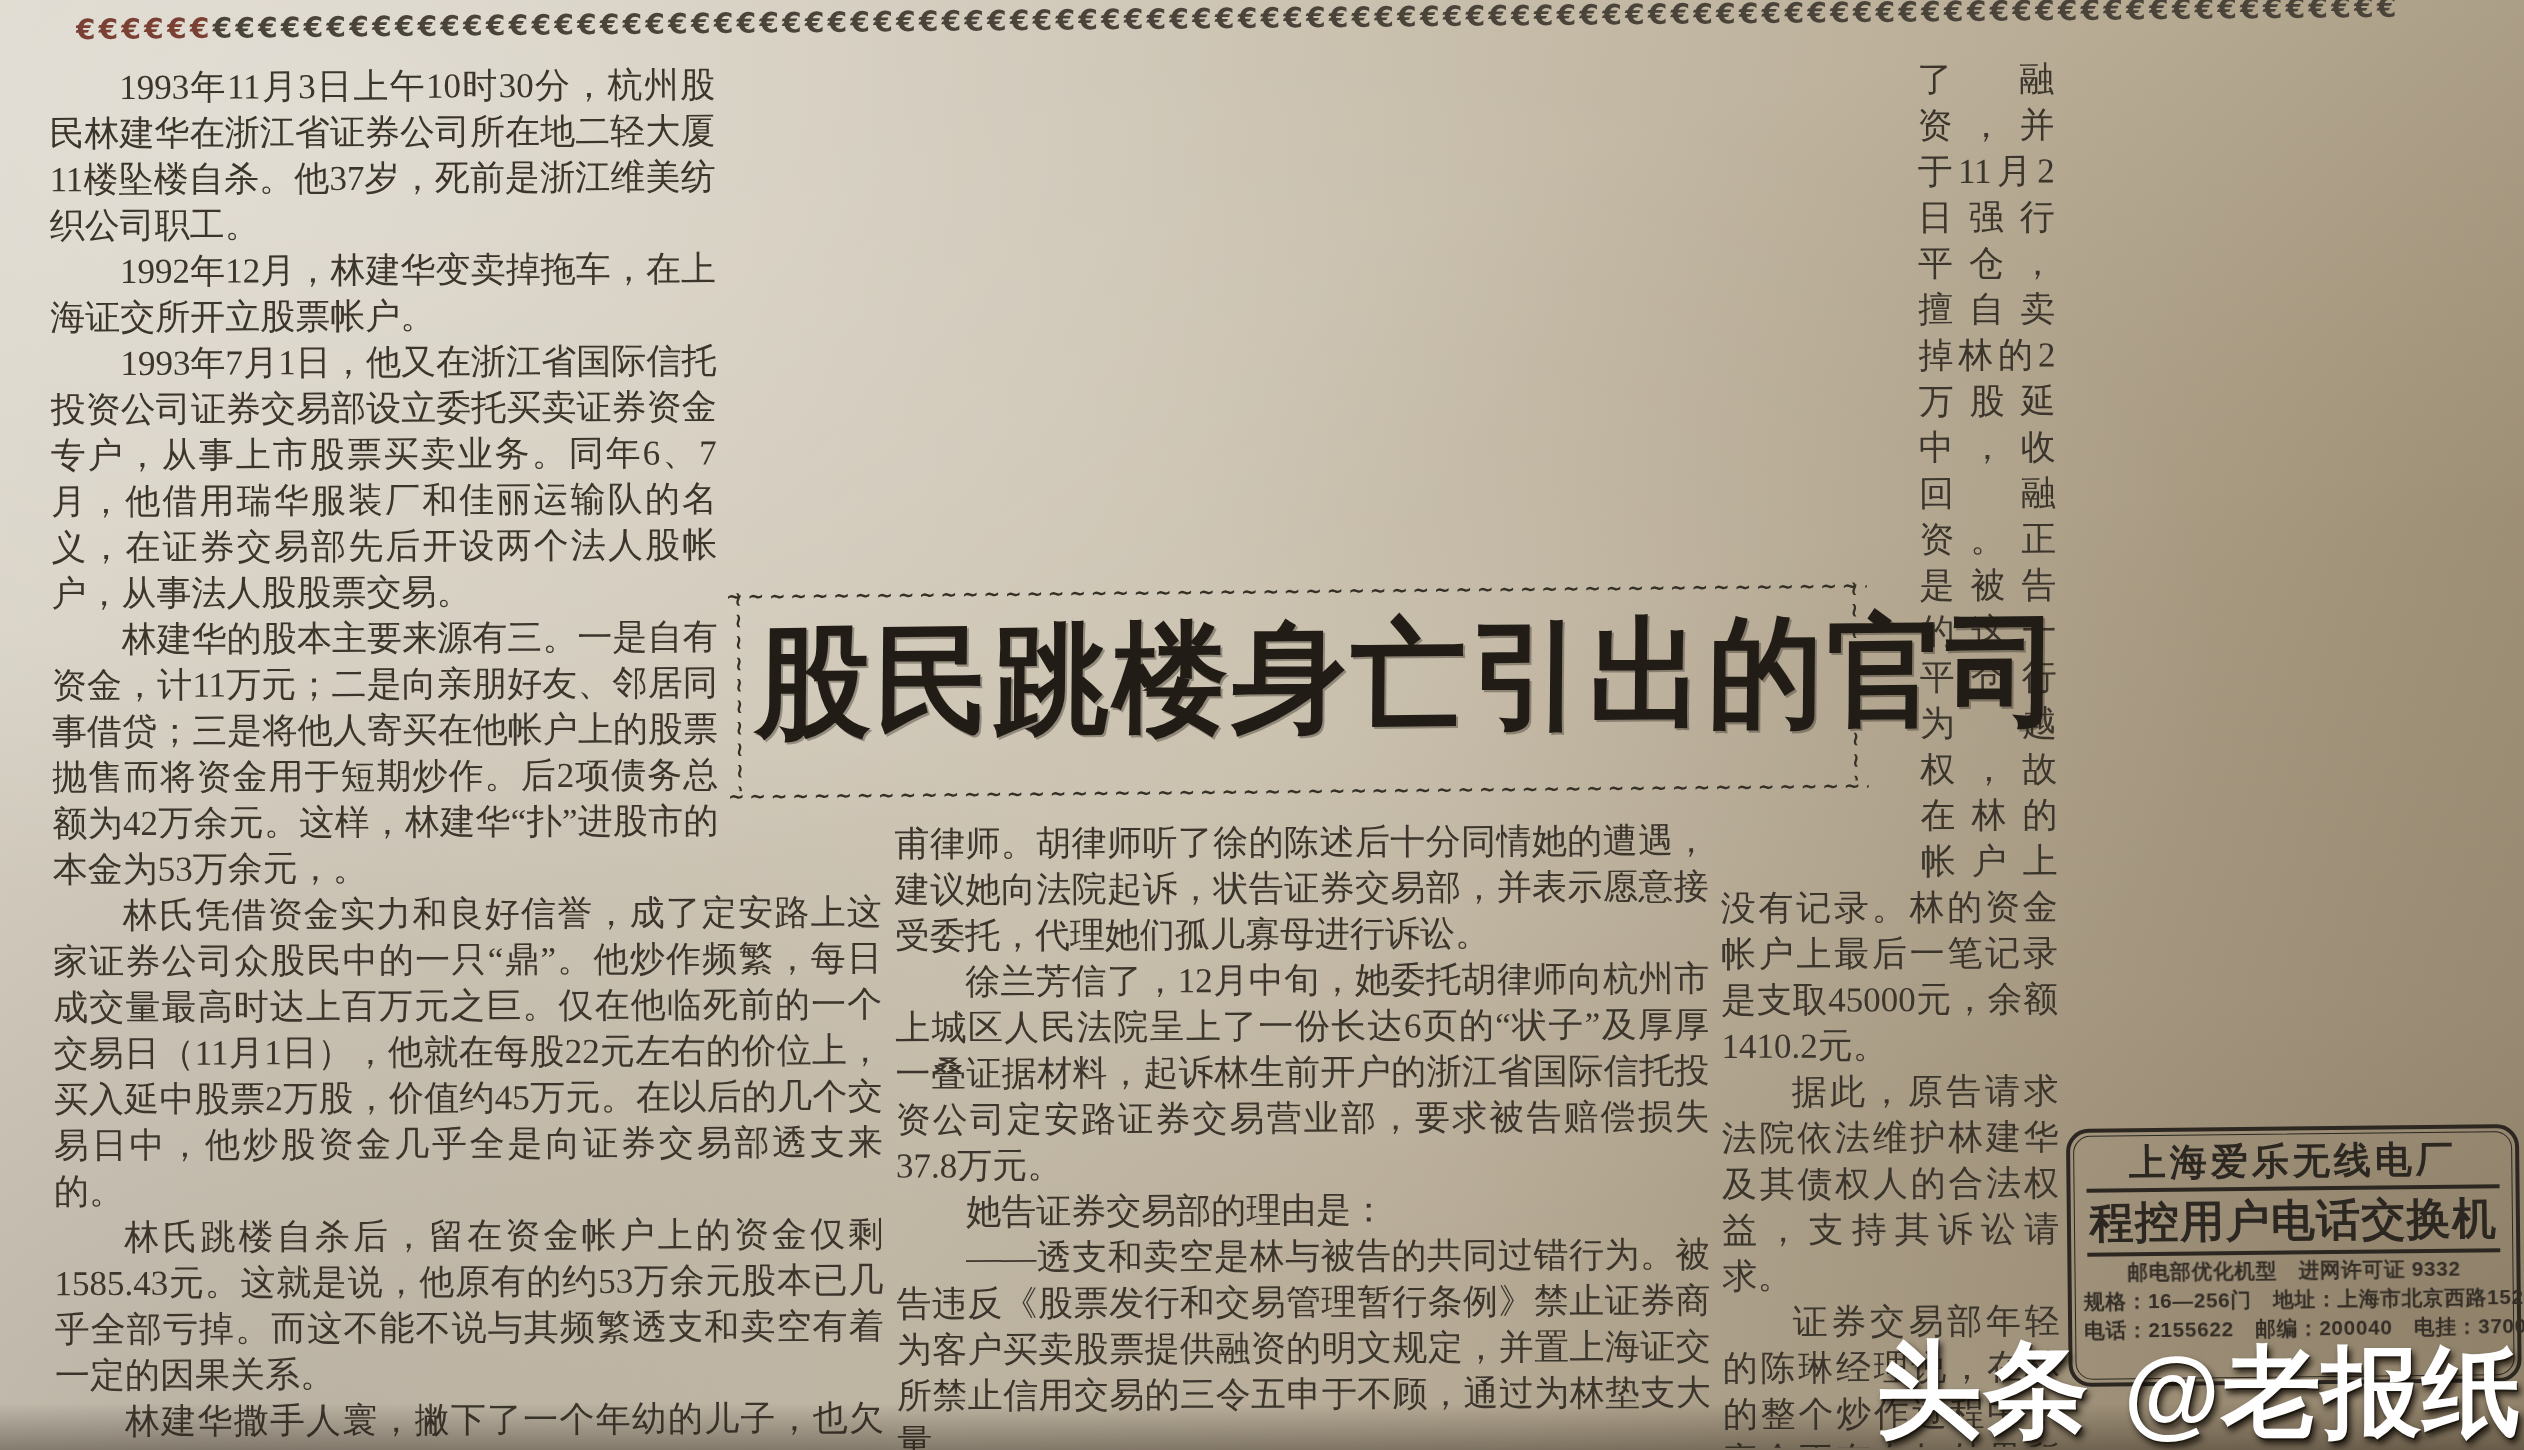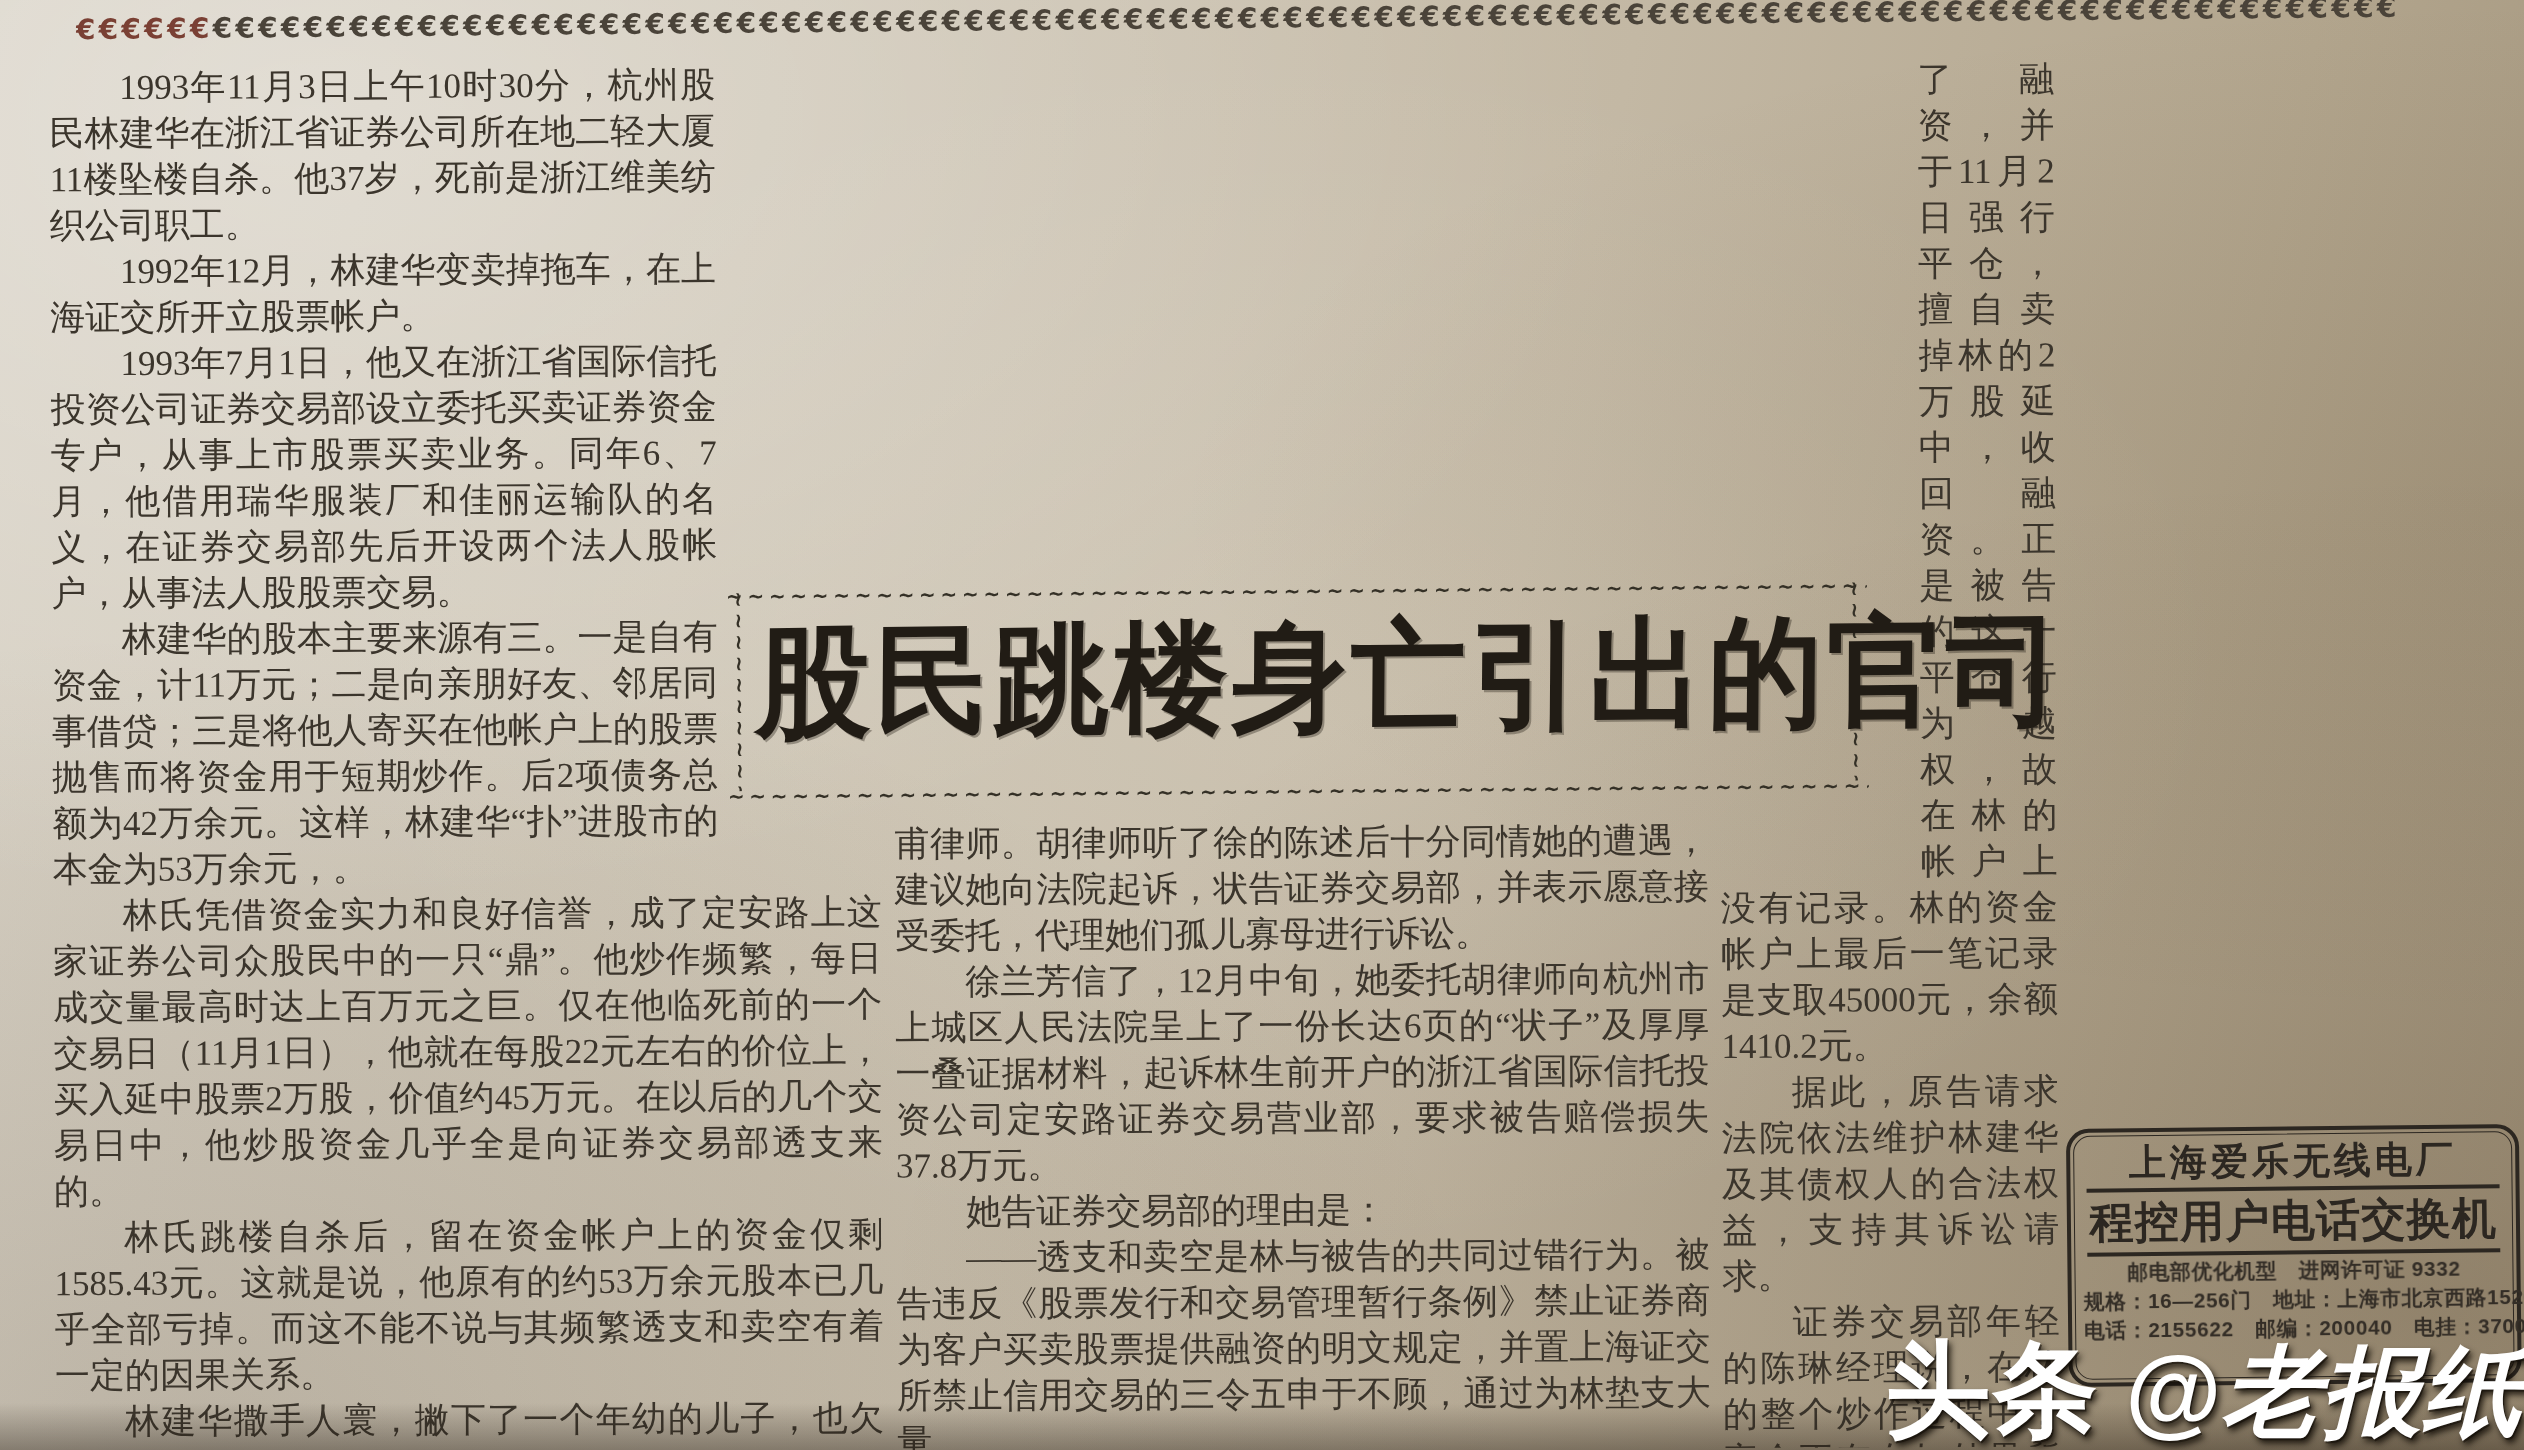--- a/index.html
+++ b/index.html
@@ -100,21 +100,21 @@
 
   
   .watermark{
     position:absolute;right:2.7px;bottom:-12px;white-space:nowrap;
     font-family:"Liberation Sans","DejaVu Sans",sans-serif;
     font-weight:900;color:#ffffff;
     text-shadow:3.3px 4.7px 6.7px rgba(15,10,5,0.85), 1.3px 2px 0 rgba(25,20,12,0.55);
     z-index:5;
   }
   .wm-brand{font-size:105px;letter-spacing:2.7px;}
-  .wm-handle{font-size:99px;letter-spacing:1.3px;margin-left:23px;font-style:italic;}
+  .wm-handle{font-size:99px;letter-spacing:1.3px;margin-left:32px;}
 </style>
 </head>
 <body>
 
 <div class="page">
   <div class="tilt">
 
     <div class="chain">
       <span class="seg-red">€€€€€€</span><span class="seg-main">€€€€€€€€€€€€€€€€€€€€€€€€€€€€€€€€€€€€€€€€€€€€€€€€€€€€€€€€€€€€€€€€€€€€€€€€€€€€€€€€€€€€€€€€€€€€€€€€</span>
     </div>

